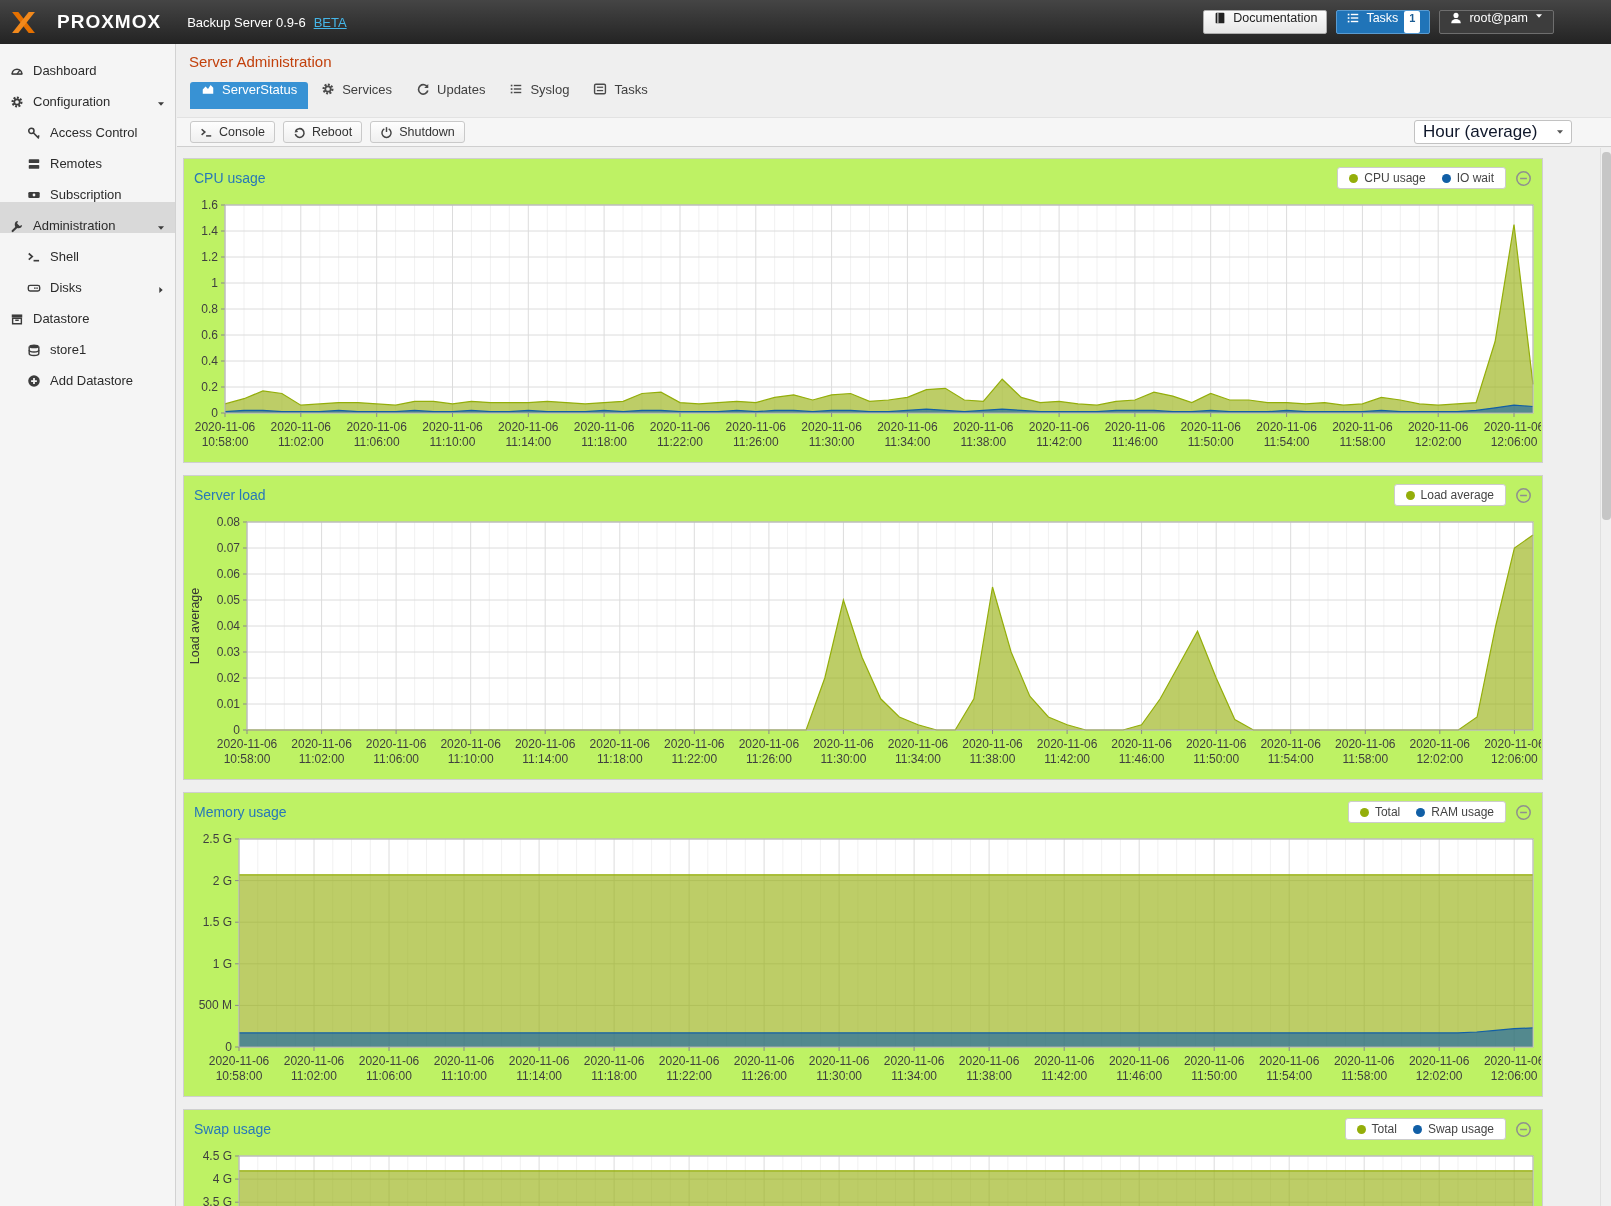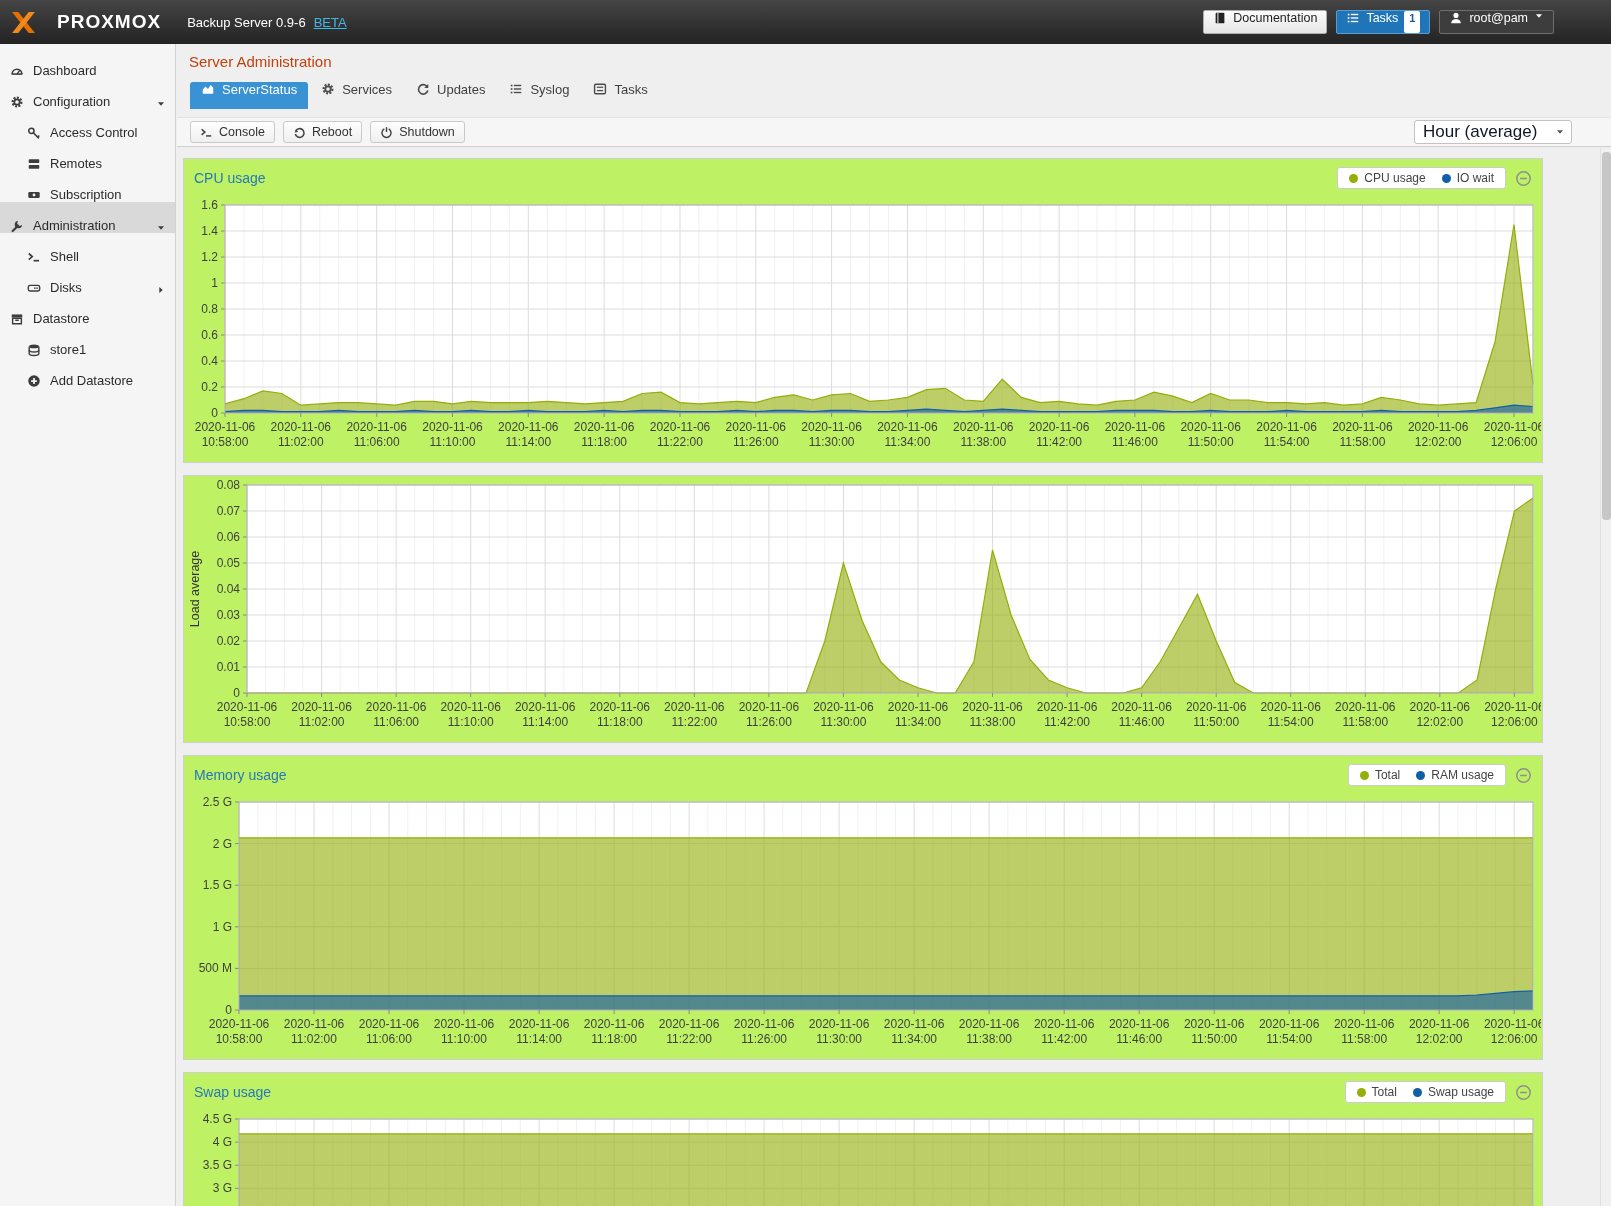--- a/index.html
+++ b/index.html
@@ -527,20 +527,35 @@
             <line x1="1253.2" y1="216" x2="1253.2" y2="220" stroke="#8a8a8a"></line>
             <text x="1253.2" y="234" text-anchor="middle" class="ctick">2020-11-06</text>
             <text x="1253.2" y="249" text-anchor="middle" class="ctick">12:02:00</text>
             <line x1="1329.0" y1="216" x2="1329.0" y2="220" stroke="#8a8a8a"></line>
             <text x="1329.0" y="234" text-anchor="middle" class="ctick">2020-11-06</text>
             <text x="1329.0" y="249" text-anchor="middle" class="ctick">12:06:00</text>
           </svg></div>
     </section>
 
     <section class="panel">
+      <div class="phead">
+        <span class="ptitle">Server load</span>
+        <span class="legend">
+          <span class="litem">
+            <span class="dot" style="background: rgb(148, 174, 10);"></span>
+            <span>Load average</span>
+          </span>
+        </span>
+        <span class="icon collapse">
+            <svg viewBox="0 0 16 16">
+              <circle cx="8" cy="8" r="6.3" fill="none" stroke="currentColor" stroke-width="1.4"></circle>
+              <line x1="4.8" y1="8" x2="11.2" y2="8" stroke="currentColor" stroke-width="1.4"></line>
+            </svg>
+          </span>
+      </div>
       <div class="chart"><svg width="1356" height="256" viewBox="0 0 1356 256">
             <rect x="62" y="8" width="1286" height="208" fill="#ffffff"></rect>
             <line x1="62.0" y1="8" x2="62.0" y2="216" stroke="#dcdcdc" stroke-width="1"></line>
             <line x1="80.6" y1="8" x2="80.6" y2="216" stroke="#f1f1f1" stroke-width="1"></line>
             <line x1="99.3" y1="8" x2="99.3" y2="216" stroke="#f1f1f1" stroke-width="1"></line>
             <line x1="117.9" y1="8" x2="117.9" y2="216" stroke="#f1f1f1" stroke-width="1"></line>
             <line x1="136.6" y1="8" x2="136.6" y2="216" stroke="#dcdcdc" stroke-width="1"></line>
             <line x1="155.2" y1="8" x2="155.2" y2="216" stroke="#f1f1f1" stroke-width="1"></line>
             <line x1="173.8" y1="8" x2="173.8" y2="216" stroke="#f1f1f1" stroke-width="1"></line>
             <line x1="192.5" y1="8" x2="192.5" y2="216" stroke="#f1f1f1" stroke-width="1"></line>

